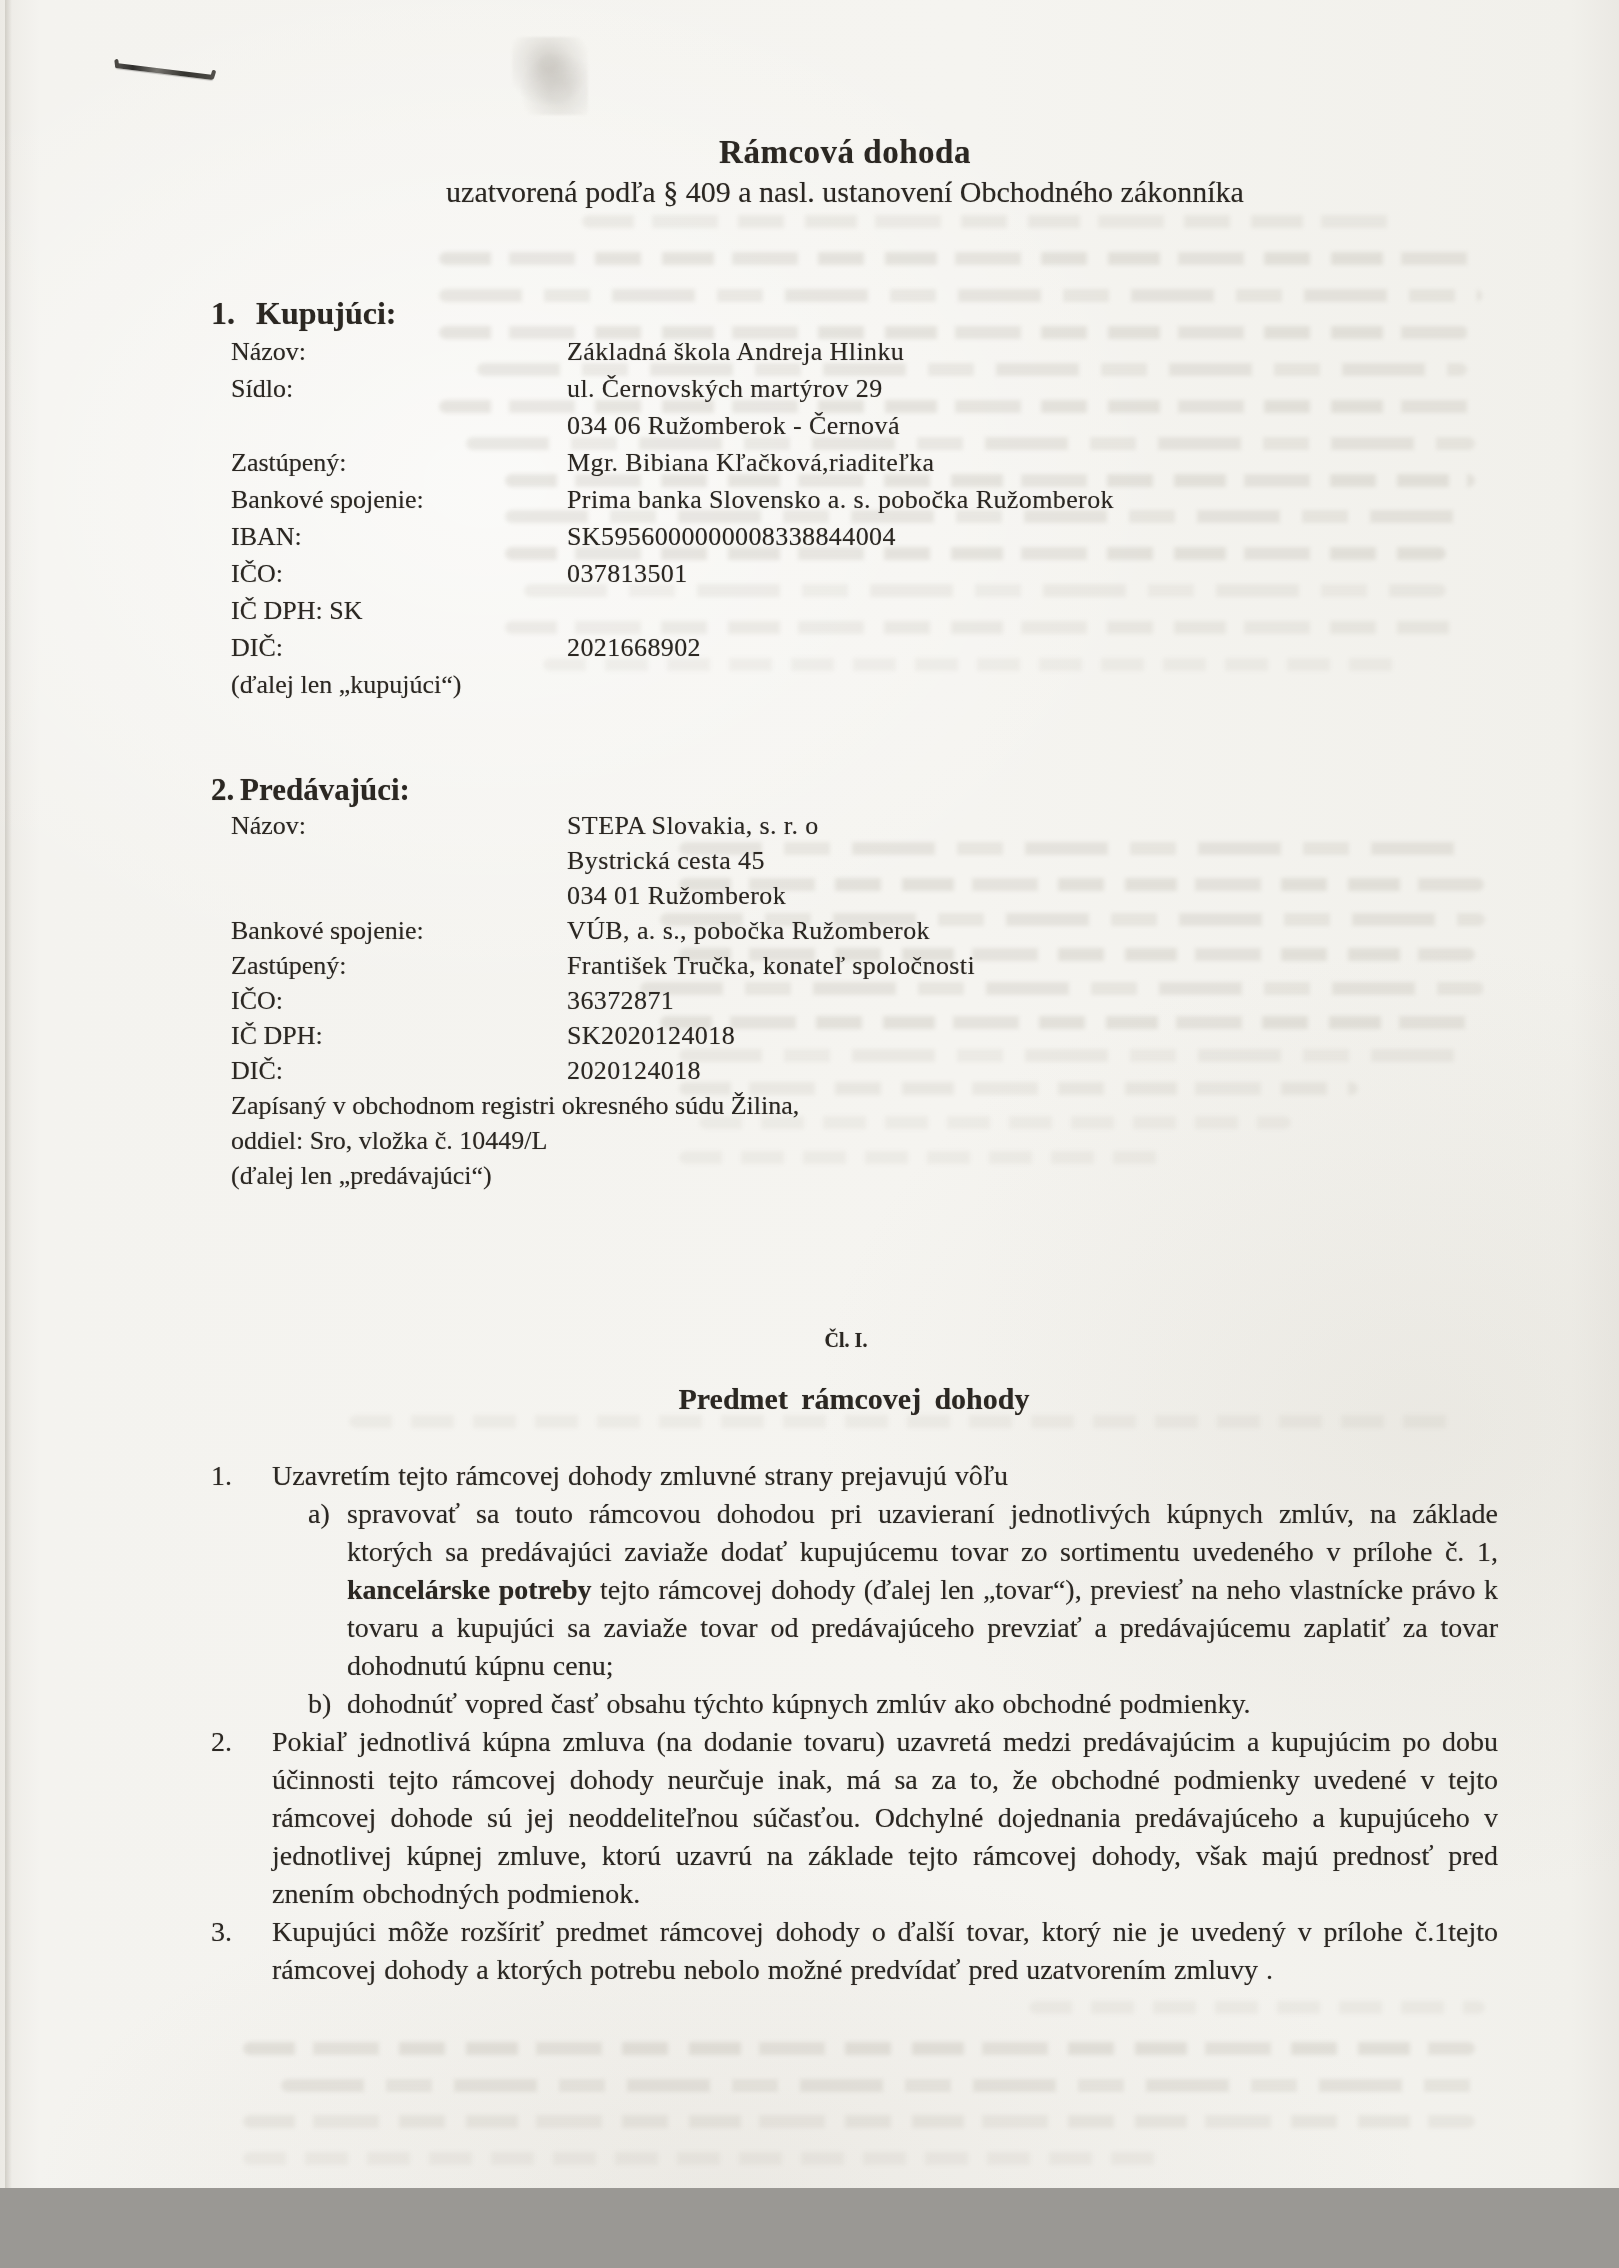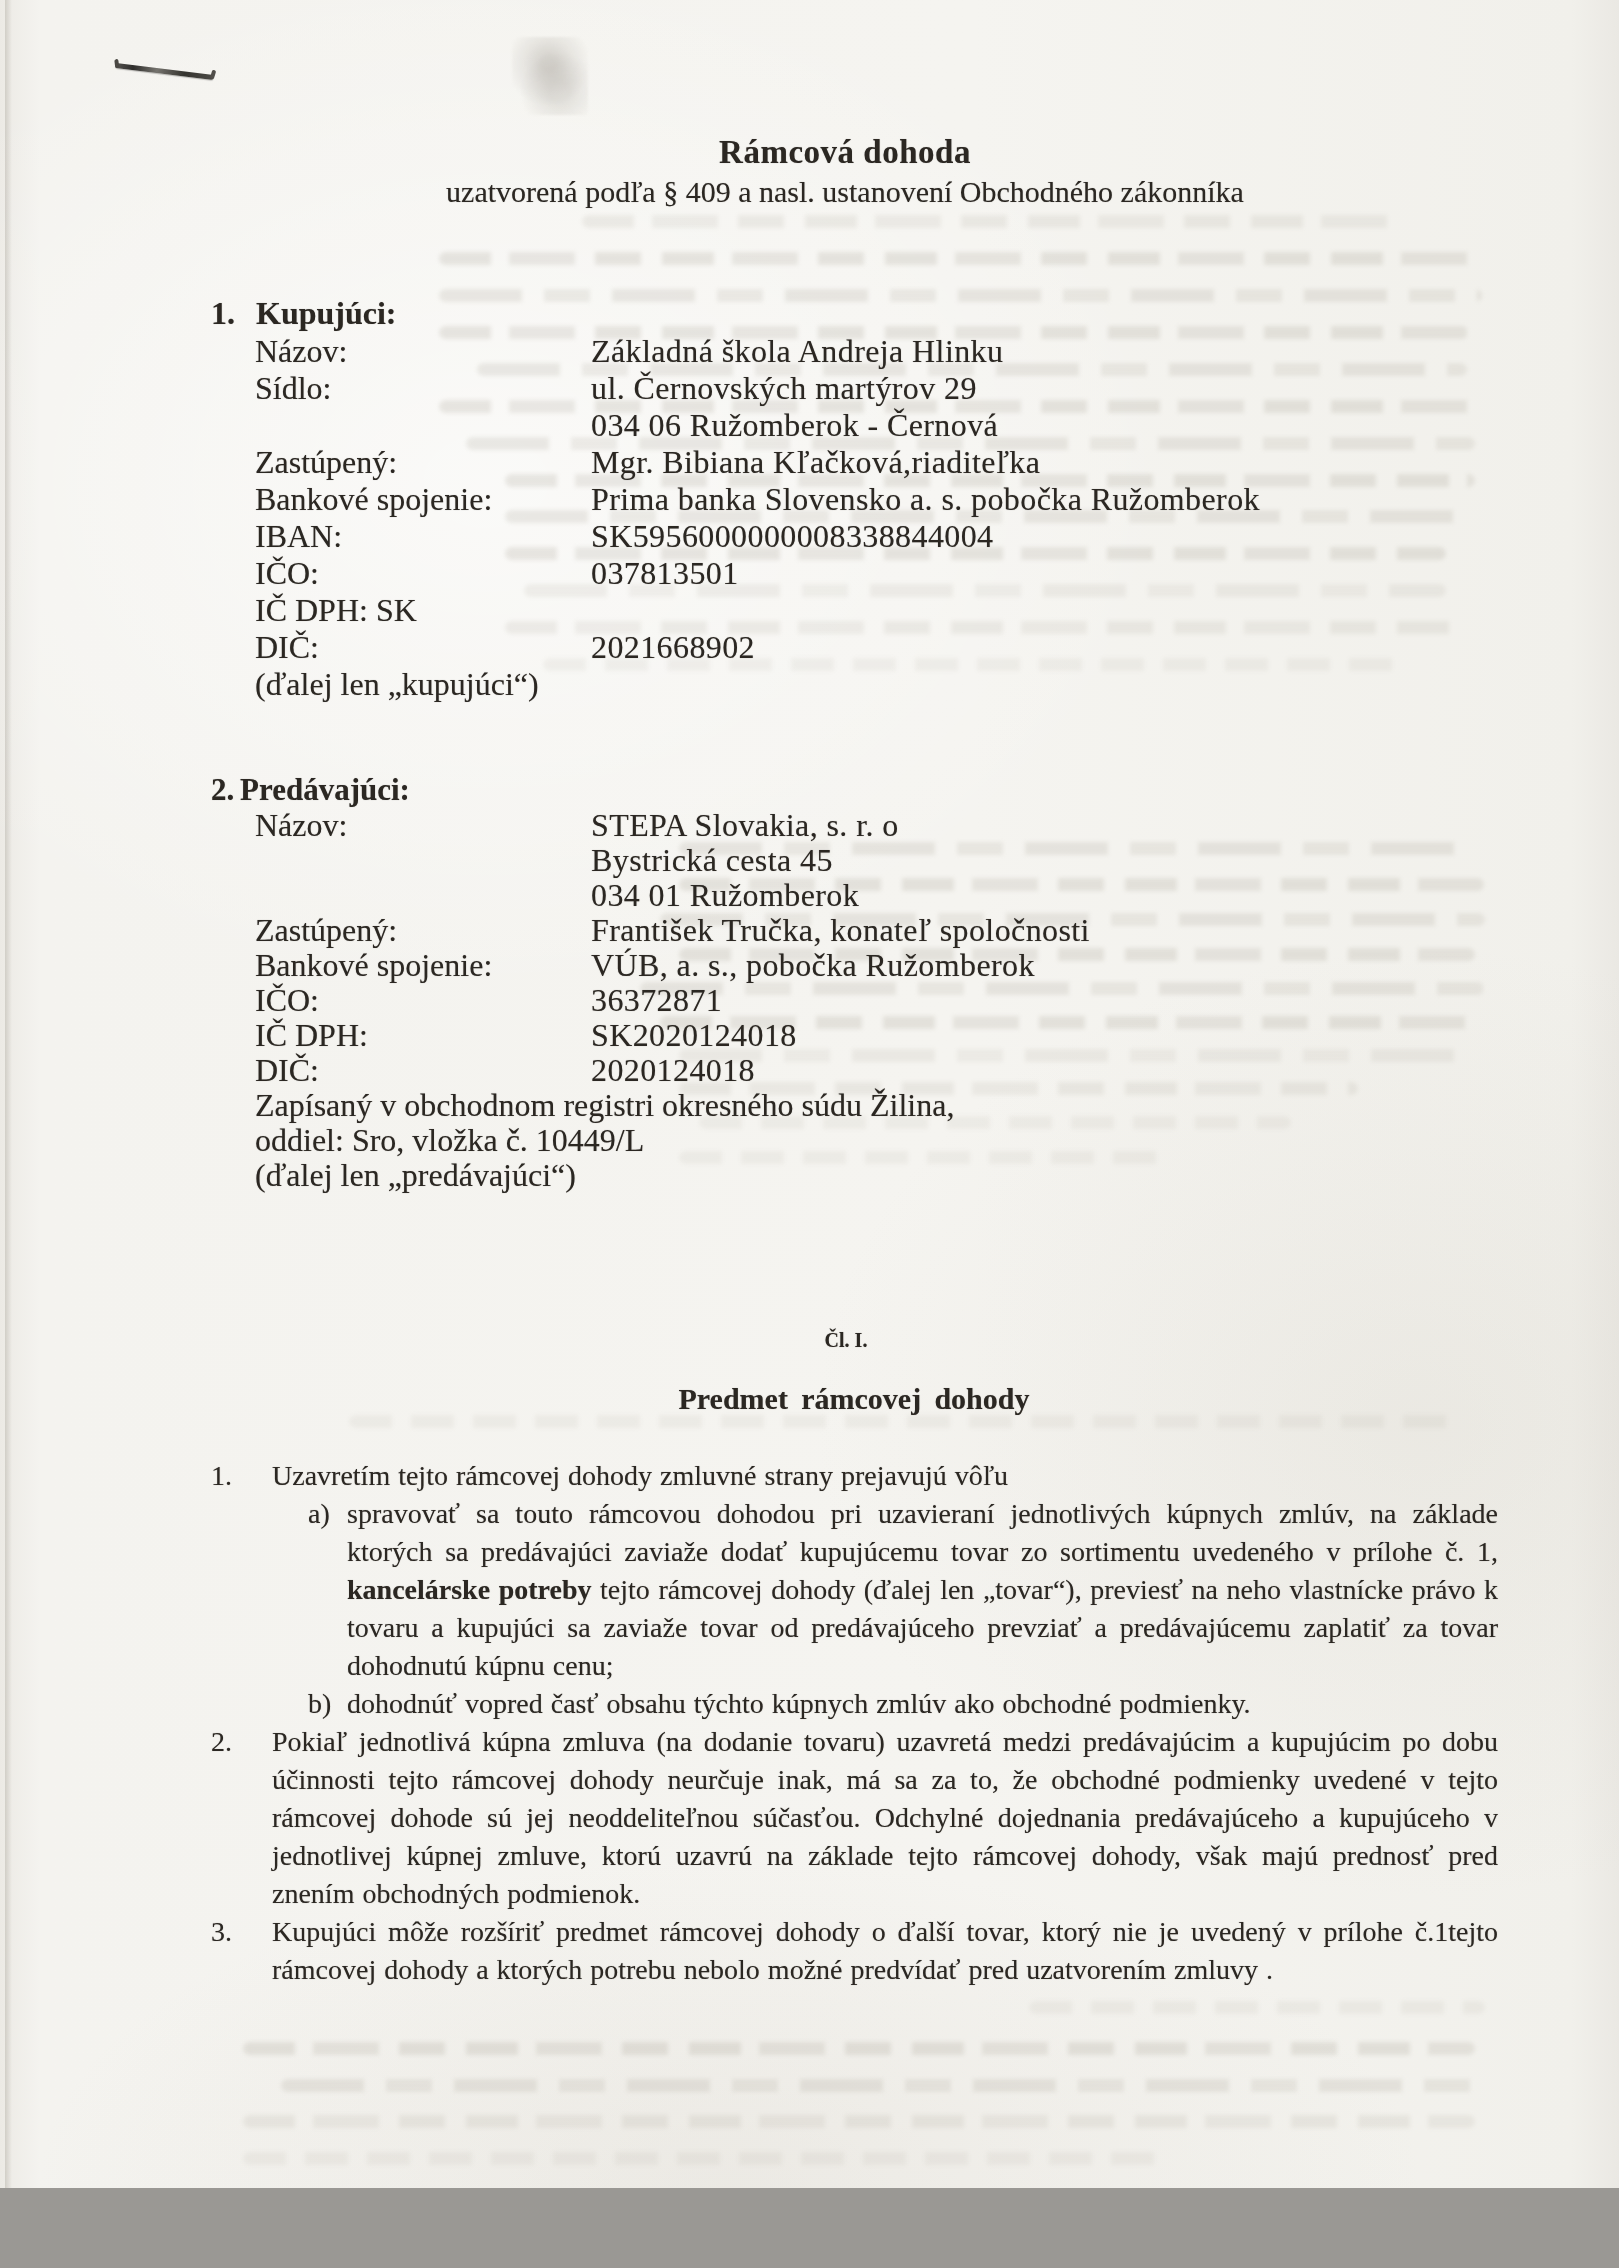--- a/index.html
+++ b/index.html
@@ -23,21 +23,21 @@
   .doc-subtitle{left:0;right:0;top:175px;text-align:center;padding-left:70px;font-size:30px;}
 
   
   .party{left:211px;white-space:nowrap;}
   .phead{font-weight:bold;}
   .s1 .phead{font-size:32px;height:39px;line-height:39px;}
   .s2 .phead{font-size:31px;height:37px;line-height:37px;}
   .pnum{display:inline-block;}
   .s1 .pnum{width:45px;}
   .s2 .pnum{width:29px;}
-  .frows{margin-left:44px;font-size:32px;}
+  .frows{margin-left:20px;font-size:26px;}
   .s1 .frow{height:37px;line-height:37px;}
   .s2 .frow{height:35px;line-height:35px;}
   .flabel{display:inline-block;width:336px;white-space:nowrap;}
   .fvalue{letter-spacing:0.4px;white-space:nowrap;}
 
   
   .art-num{left:0;right:0;top:1329px;text-align:center;padding-left:72px;
     font-size:20px;font-weight:bold;}
   .art-title{left:16px;right:0;top:1382px;text-align:center;padding-left:72px;
     font-size:30px;font-weight:bold;word-spacing:5.8px;}
@@ -144,22 +144,22 @@
   </div>
 
   <div class="abs party s2 ink" style="top:771px">
     <div class="phead">
       <span class="pnum">2.</span><span>Predávajúci:</span>
     </div>
     <div class="frows">
       <div class="frow"><span class="flabel">Názov:</span><span class="fvalue">STEPA Slovakia, s. r. o</span></div>
       <div class="frow"><span class="flabel"></span><span class="fvalue">Bystrická cesta 45</span></div>
       <div class="frow"><span class="flabel"></span><span class="fvalue">034 01 Ružomberok</span></div>
+      <div class="frow"><span class="flabel">Bankové spojenie:</span><span class="fvalue">VÚB, a. s., pobočka Ružomberok</span></div>
       <div class="frow"><span class="flabel">Zastúpený:</span><span class="fvalue">František Tručka, konateľ spoločnosti</span></div>
-      <div class="frow"><span class="flabel">Bankové spojenie:</span><span class="fvalue">VÚB, a. s., pobočka Ružomberok</span></div>
       <div class="frow"><span class="flabel">IČO:</span><span class="fvalue">36372871</span></div>
       <div class="frow"><span class="flabel">IČ DPH:</span><span class="fvalue">SK2020124018</span></div>
       <div class="frow"><span class="flabel">DIČ:</span><span class="fvalue">2020124018</span></div>
       <div class="frow"><span class="flabel">Zapísaný v obchodnom registri okresného súdu Žilina,</span><span class="fvalue"></span></div>
       <div class="frow"><span class="flabel">oddiel: Sro, vložka č. 10449/L</span><span class="fvalue"></span></div>
       <div class="frow"><span class="flabel">(ďalej len „predávajúci“)</span><span class="fvalue"></span></div>
     </div>
   </div>
 
   <div class="abs art-num ink">Čl. I.</div>

